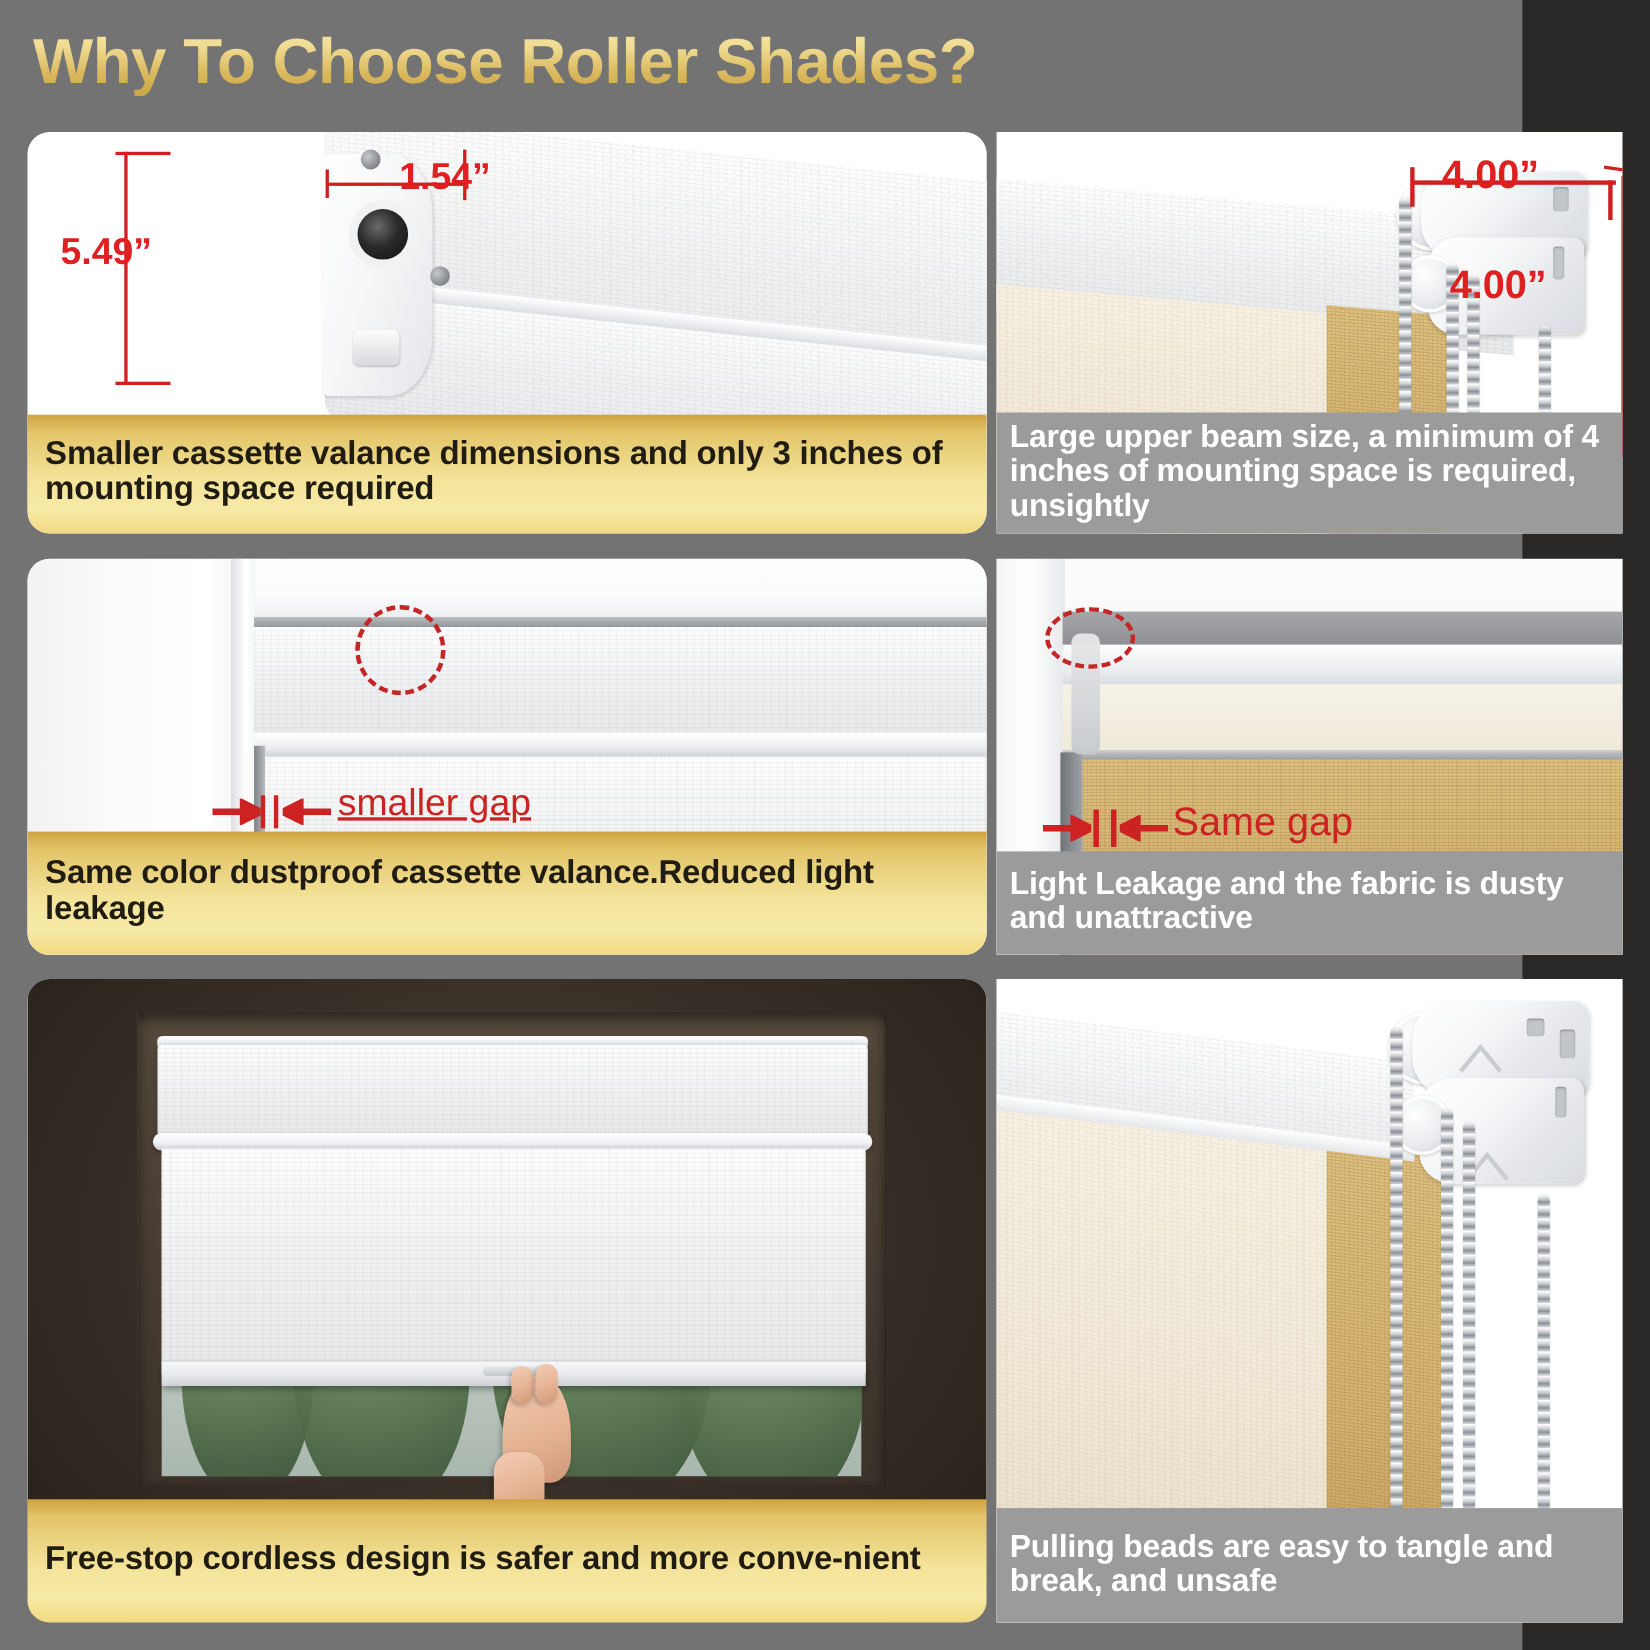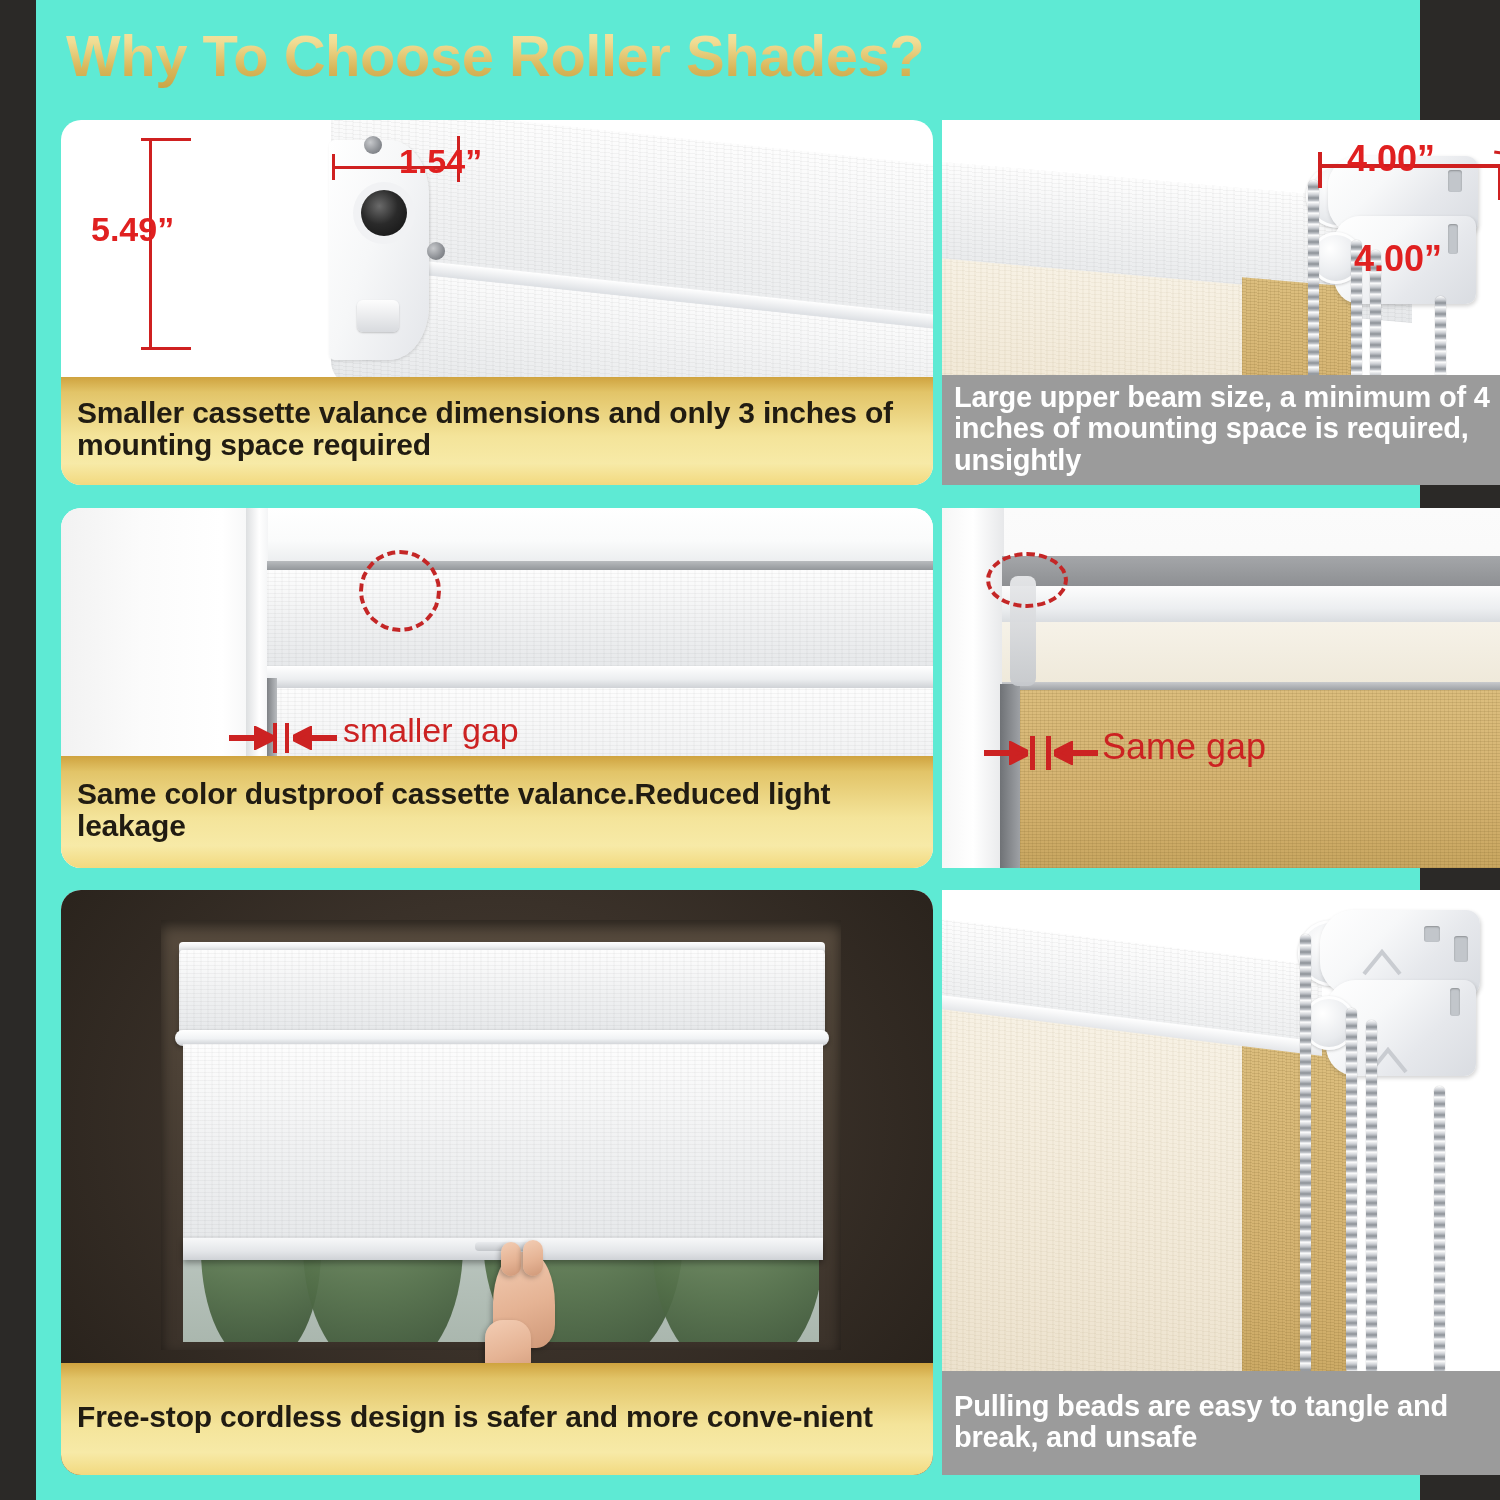--- a/index.html
+++ b/index.html
@@ -4,21 +4,21 @@
 <style>
   * { box-sizing: border-box; margin: 0; padding: 0; }
 
   html, body {
     width: 1500px; height: 1500px;
     background: #2b2927;
     font-family: "Liberation Sans", sans-serif;
     overflow: hidden;
   }
 
-  #page { position: relative; width: 1384px; height: 1500px; background: #5eead4; margin-left: 36px; }
+  #page { position: relative; width: 1384px; height: 1500px; background: #737373; }
 
   
   .title {
     position: absolute;
     left: 30px; top: 22px;
     font-size: 58px;
     font-weight: bold;
     letter-spacing: -0.5px;
     background: linear-gradient(180deg, #f7e9a8 0%, #f0dc93 30%, #d8b659 70%, #c9a445 100%);
     -webkit-background-clip: text;
@@ -282,21 +282,21 @@
 
       <div class="red-line" style="left:206px;top:208px;width:4px;height:0;"></div>
       <div style="position:absolute;left:212px;top:215px;width:4px;height:30px;background:#cc2222;"></div>
       <div style="position:absolute;left:224px;top:215px;width:4px;height:30px;background:#cc2222;"></div>
       <svg style="position:absolute;left:168px;top:218px;" width="44" height="24">
         <path d="M0 12 L28 12 M28 4 L44 12 L28 20 Z" stroke="#cc2222" stroke-width="6" fill="#cc2222"></path>
       </svg>
       <svg style="position:absolute;left:232px;top:218px;" width="44" height="24">
         <path d="M44 12 L16 12 M16 4 L0 12 L16 20 Z" stroke="#cc2222" stroke-width="6" fill="#cc2222"></path>
       </svg>
-      <div class="red-label-sm" style="left:282px;top:203px;font-size:34px;">smaller gap</div>
+      <div class="red-label-sm" style="left:282px;top:203px;font-size:34px;text-decoration:underline;">smaller gap</div>
     </div>
 
     <div class="caption gold cap-r2-gold">Same color dustproof cassette valance.Reduced light leakage</div>
   </div>
 
   <div class="panel right row2">
     <div class="art" style="background:linear-gradient(180deg,#fbfbfb 0%,#f2f2f2 100%);">
 
       <div style="position:absolute;left:0;top:0;width:62px;height:100%;
                   background:linear-gradient(90deg,#f6f6f6,#ffffff 50%,#e7e8ea);"></div>
@@ -322,20 +322,21 @@
       <div style="position:absolute;left:104px;top:228px;width:5px;height:34px;background:#cc2222;"></div>
       <svg style="position:absolute;left:42px;top:233px;" width="44" height="24">
         <path d="M0 12 L28 12 M28 4 L44 12 L28 20 Z" stroke="#cc2222" stroke-width="6" fill="#cc2222"></path>
       </svg>
       <svg style="position:absolute;left:112px;top:233px;" width="44" height="24">
         <path d="M44 12 L16 12 M16 4 L0 12 L16 20 Z" stroke="#cc2222" stroke-width="6" fill="#cc2222"></path>
       </svg>
       <div class="red-label-sm" style="left:160px;top:218px;font-size:36px;">Same gap</div>
     </div>
 
+    <div class="caption gray cap-r2-gray">Light Leakage and the fabric is dusty and unattractive</div>
   </div>
 
   <div class="panel left row3">
     <div class="art">
       <div class="wall"></div>
 
       <div class="win-frame" style="left:100px;top:30px;width:680px;height:430px;
            box-shadow: inset 0 6px 14px rgba(0,0,0,0.55);"></div>
       <div class="win-glass" style="left:122px;top:52px;width:636px;height:400px;">
         <div class="tree" style="left:18px;top:170px;width:120px;height:250px;"></div>

